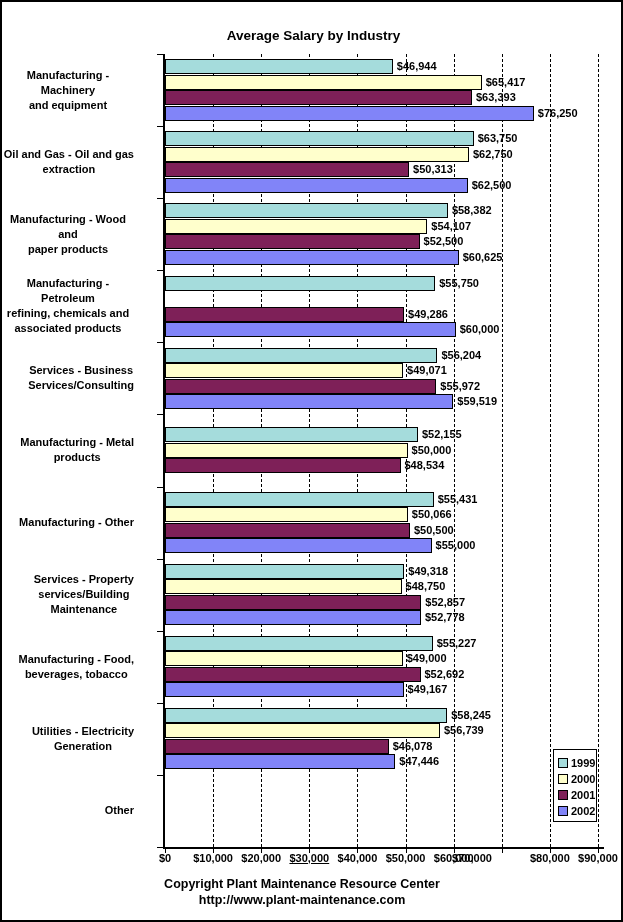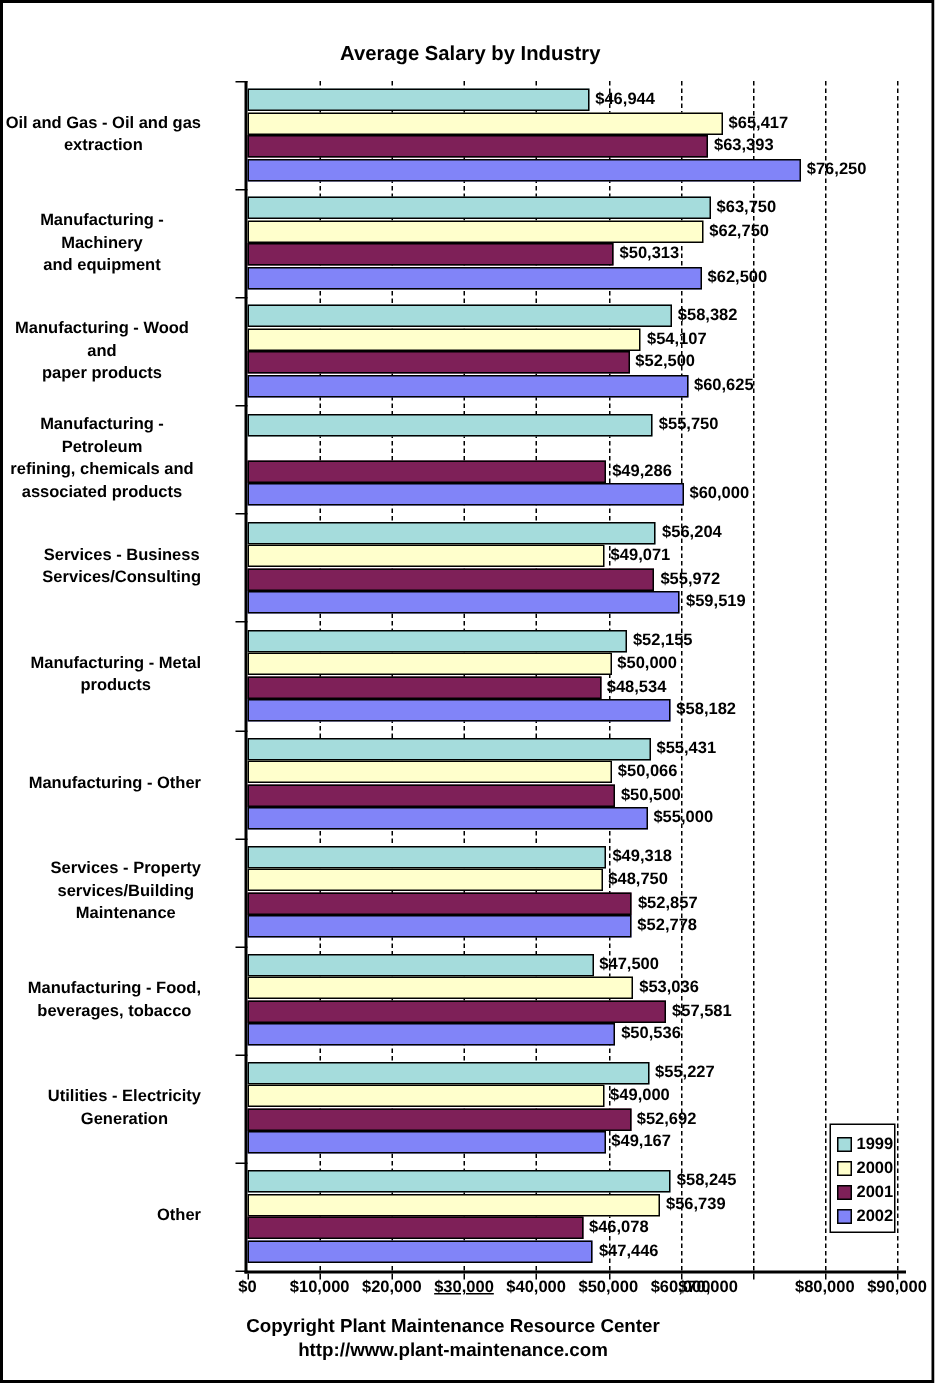--- a/index.html
+++ b/index.html
@@ -62,28 +62,28 @@
 </style>
 </head>
 <body>
 
 <div class="page">
   <div class="chart-title">Average Salary by Industry</div>
 
   <div class="cat-labels">
       <div class="cat-row">
         <div class="cat-text">
+          <div>Manufacturing - Machinery</div>
+          <div>and equipment</div>
+        </div>
+      </div>
+      <div class="cat-row">
+        <div class="cat-text">
           <div>Oil and Gas - Oil and gas</div>
           <div>extraction</div>
-        </div>
-      </div>
-      <div class="cat-row">
-        <div class="cat-text">
-          <div>Manufacturing - Machinery</div>
-          <div>and equipment</div>
         </div>
       </div>
       <div class="cat-row">
         <div class="cat-text">
           <div>Manufacturing - Wood and</div>
           <div>paper products</div>
         </div>
       </div>
       <div class="cat-row">
         <div class="cat-text">
@@ -267,24 +267,20 @@
             <span class="bar-label">$52,155</span>
           </div>
           <div class="bar-slot">
             <div class="bar" style="width: 240.556px; background: rgb(255, 255, 204);"></div>
             <span class="bar-label">$50,000</span>
           </div>
           <div class="bar-slot">
             <div class="bar" style="width: 233.502px; background: rgb(126, 32, 88);"></div>
             <span class="bar-label">$48,534</span>
           </div>
-          <div class="bar-slot">
-            <div class="bar" style="width: 279.92px; background: rgb(129, 132, 248);"></div>
-            <span class="bar-label">$58,182</span>
-          </div>
         </div>
         <div class="group">
           <div class="bar-slot">
             <div class="bar" style="width: 266.685px; background: rgb(165, 220, 220);"></div>
             <span class="bar-label">$55,431</span>
           </div>
           <div class="bar-slot">
             <div class="bar" style="width: 240.873px; background: rgb(255, 255, 204);"></div>
             <span class="bar-label">$50,066</span>
           </div>
@@ -306,38 +302,20 @@
             <div class="bar" style="width: 234.542px; background: rgb(255, 255, 204);"></div>
             <span class="bar-label">$48,750</span>
           </div>
           <div class="bar-slot">
             <div class="bar" style="width: 254.301px; background: rgb(126, 32, 88);"></div>
             <span class="bar-label">$52,857</span>
           </div>
           <div class="bar-slot">
             <div class="bar" style="width: 253.921px; background: rgb(129, 132, 248);"></div>
             <span class="bar-label">$52,778</span>
-          </div>
-        </div>
-        <div class="group">
-          <div class="bar-slot">
-            <div class="bar" style="width: 228.528px; background: rgb(165, 220, 220);"></div>
-            <span class="bar-label">$47,500</span>
-          </div>
-          <div class="bar-slot">
-            <div class="bar" style="width: 255.162px; background: rgb(255, 255, 204);"></div>
-            <span class="bar-label">$53,036</span>
-          </div>
-          <div class="bar-slot">
-            <div class="bar" style="width: 277.029px; background: rgb(126, 32, 88);"></div>
-            <span class="bar-label">$57,581</span>
-          </div>
-          <div class="bar-slot">
-            <div class="bar" style="width: 243.134px; background: rgb(129, 132, 248);"></div>
-            <span class="bar-label">$50,536</span>
           </div>
         </div>
         <div class="group">
           <div class="bar-slot">
             <div class="bar" style="width: 265.703px; background: rgb(165, 220, 220);"></div>
             <span class="bar-label">$55,227</span>
           </div>
           <div class="bar-slot">
             <div class="bar" style="width: 235.744px; background: rgb(255, 255, 204);"></div>
             <span class="bar-label">$49,000</span>

